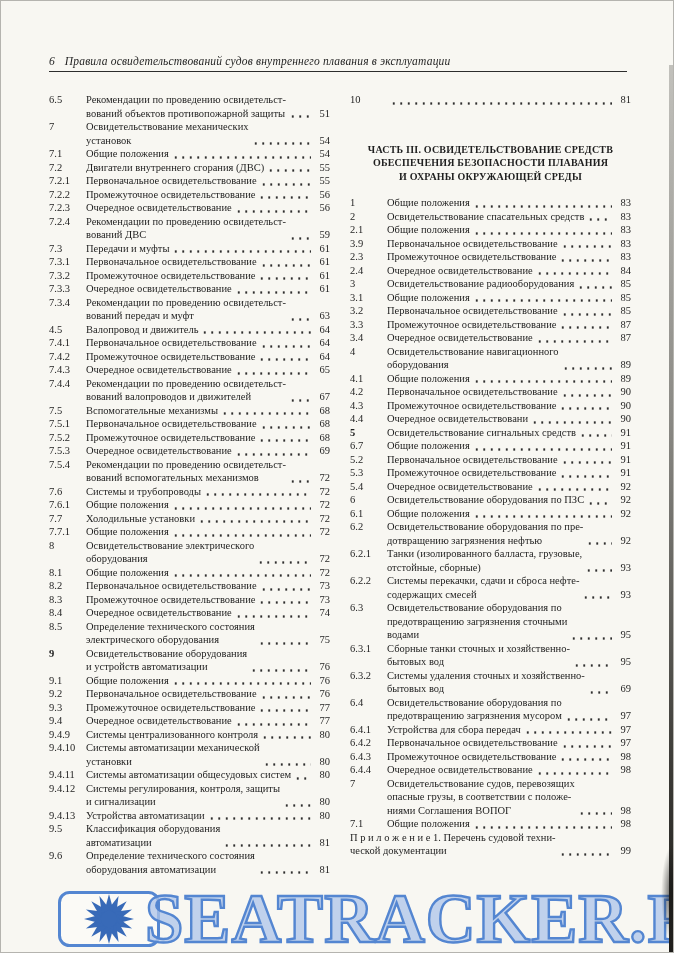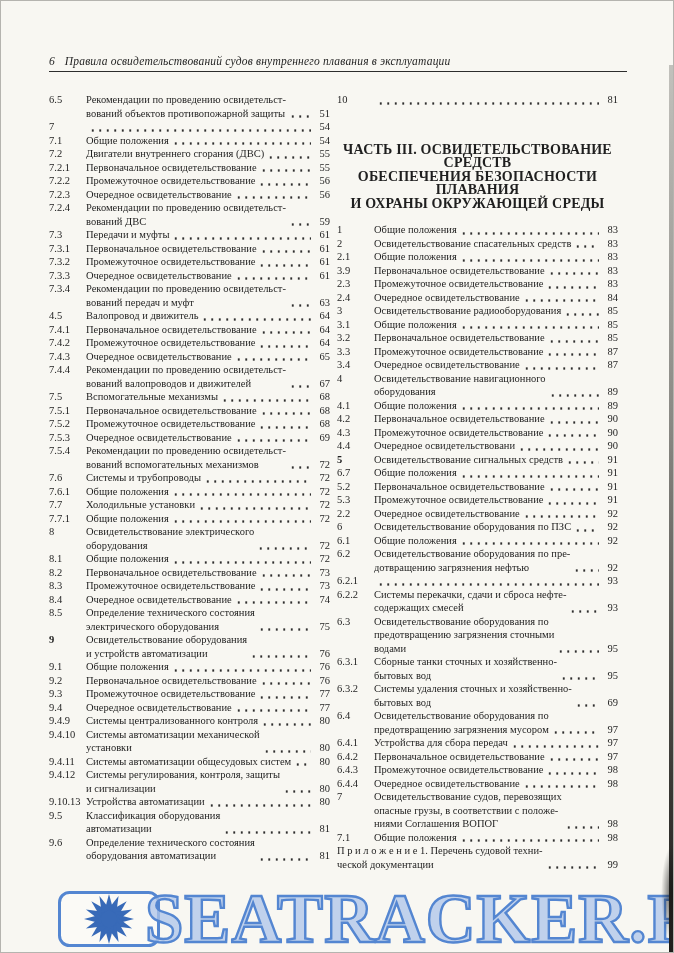--- a/index.html
+++ b/index.html
@@ -23,41 +23,41 @@
     font-size:11.5px; font-style:italic;
     border-bottom:1.5px solid #2d2d2d;
     padding-bottom:4px;
   }
   .pgnum { padding-right:10px; }
   .runtitle { flex:1; text-align:left; letter-spacing:0.2px; }
 
   
   .columns {
     position:absolute; top:92px; left:48px; right:46px;
-    display:flex; gap:7px;
+    display:flex; gap:20px;
     font-size:10.5px; line-height:13.5px;
   }
   .col { flex:0 0 281px; width:281px; }
 
   .entry { display:flex; align-items:flex-start; }
   .entry .num  { flex:0 0 37px; }
   .entry .num.bold { font-weight:bold; }
   .entry .title { flex:0 1 auto; min-width:0; white-space:pre-line; }
   .entry .leader {
     flex:1 1 6px; min-width:6px; align-self:flex-end;
     height:12px; margin:0 2px 0 3px;
     background-image:radial-gradient(circle, #2e2e2e 1px, rgba(0,0,0,0) 1.3px);
     background-size:7.5px 7px;
     background-repeat:repeat-x;
     background-position:left bottom;
   }
   .entry .page { align-self:flex-end; min-width:17px; text-align:right; }
 
   .part-heading {
-    font-weight:bold; font-size:14px; line-height:13.5px;
+    font-weight:bold; font-size:10px; line-height:13.5px;
     text-align:center; white-space:pre-line;
     letter-spacing:0.2px;
     margin:36px 4px 13px 4px;
   }
 
   
   .watermark {
     position:absolute; left:56px; bottom:2px; height:62px;
     display:flex; align-items:center;
     opacity:0.95;
@@ -98,20 +98,22 @@
     <div class="col" id="col-left">
         <div class="entry">
           <span class="num">6.5</span>
           <span class="title">Рекомендации по проведению освидетельст-
 вований объектов противопожарной защиты</span>
           <span class="leader"></span>
           <span class="page">51</span>
         </div>
         <div class="entry">
           <span class="num">7</span>
+          <span class="title">Освидетельствование механических
+установок</span>
           <span class="leader"></span>
           <span class="page">54</span>
         </div>
         <div class="entry">
           <span class="num">7.1</span>
           <span class="title">Общие положения</span>
           <span class="leader"></span>
           <span class="page">54</span>
         </div>
         <div class="entry">
@@ -351,21 +353,21 @@
           <span class="page">80</span>
         </div>
         <div class="entry">
           <span class="num">9.4.12</span>
           <span class="title">Системы регулирования, контроля, защиты
 и сигнализации</span>
           <span class="leader"></span>
           <span class="page">80</span>
         </div>
         <div class="entry">
-          <span class="num">9.10.13</span>
+          <span class="num">9.4.13</span>
           <span class="title">Устройства автоматизации</span>
           <span class="leader"></span>
           <span class="page">80</span>
         </div>
         <div class="entry">
           <span class="num">9.5</span>
           <span class="title">Классификация оборудования
 автоматизации</span>
           <span class="leader"></span>
           <span class="page">81</span>
@@ -505,21 +507,21 @@
             <span class="leader"></span>
             <span class="page">91</span>
           </div>
           <div class="entry">
             <span class="num">5.3</span>
             <span class="title">Промежуточное освидетельствование</span>
             <span class="leader"></span>
             <span class="page">91</span>
           </div>
           <div class="entry">
-            <span class="num">2.2</span>
+            <span class="num">5.4</span>
             <span class="title">Очередное освидетельствование</span>
             <span class="leader"></span>
             <span class="page">92</span>
           </div>
           <div class="entry">
             <span class="num">6</span>
             <span class="title">Освидетельствование оборудования по ПЗС</span>
             <span class="leader"></span>
             <span class="page">92</span>
           </div>
@@ -531,20 +533,22 @@
           </div>
           <div class="entry">
             <span class="num">6.2</span>
             <span class="title">Освидетельствование оборудования по пре-
 дотвращению загрязнения нефтью</span>
             <span class="leader"></span>
             <span class="page">92</span>
           </div>
           <div class="entry">
             <span class="num">6.2.1</span>
+            <span class="title">Танки (изолированного балласта, грузовые,
+отстойные, сборные)</span>
             <span class="leader"></span>
             <span class="page">93</span>
           </div>
           <div class="entry">
             <span class="num">6.2.2</span>
             <span class="title">Системы перекачки, сдачи и сброса нефте-
 содержащих смесей</span>
             <span class="leader"></span>
             <span class="page">93</span>
           </div>

